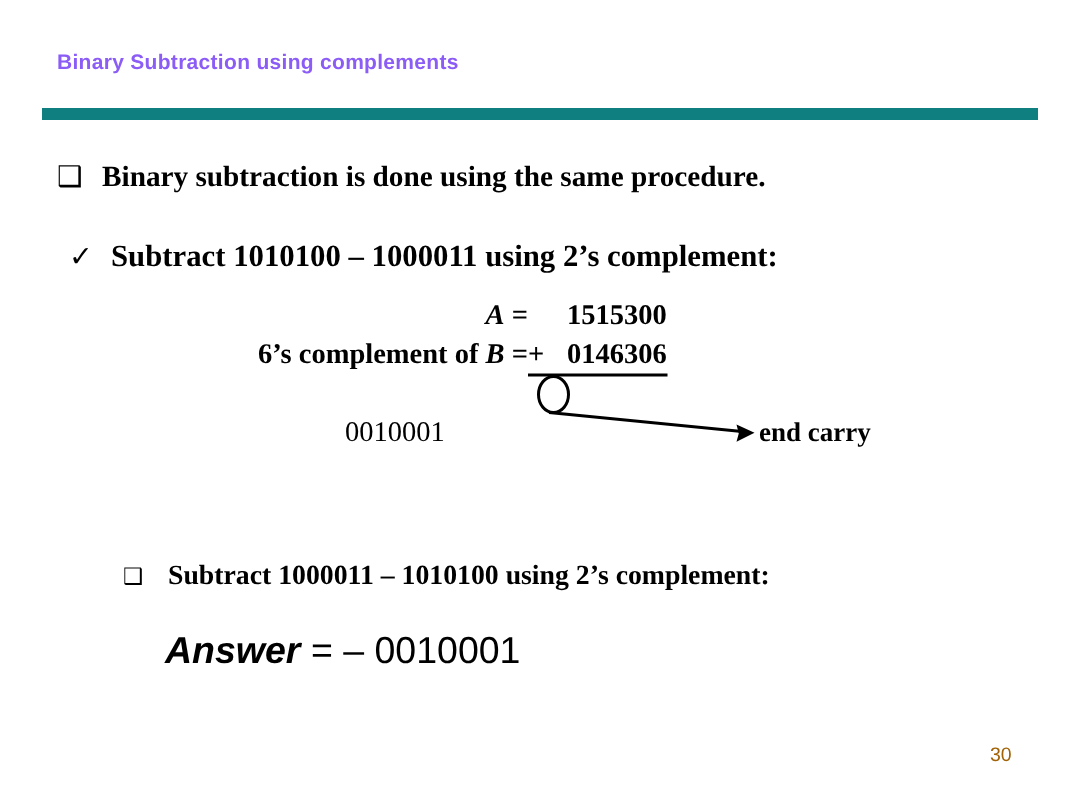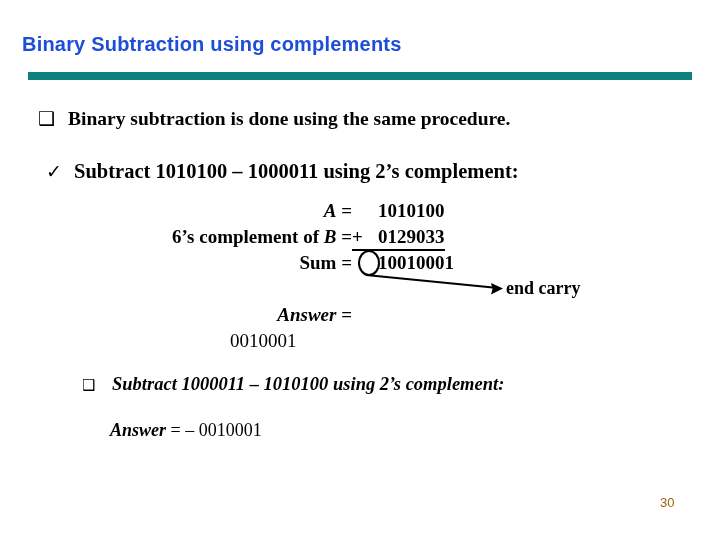--- a/index.html
+++ b/index.html
@@ -12,27 +12,27 @@
     height: 540px;
     position: relative;
     overflow: hidden;
     font-family: "Liberation Serif", "DejaVu Serif", serif;
     color: #000000;
   }
 
   
   #slide-title {
     position: absolute;
-    left: 22px;
+    left: 38px;
     top: 33px;
     font-family: "Liberation Sans", "DejaVu Sans", sans-serif;
-    font-size: 20px;
+    font-size: 14px;
     font-weight: bold;
     letter-spacing: 0.2px;
-    color: #1d4ed8;
+    color: #8b5cf6;
     white-space: nowrap;
   }
   #title-rule {
     position: absolute;
     left: 28px;
     top: 72px;
     width: 664px;
     height: 8px;
     background: #0f7f80;
   }
@@ -57,21 +57,21 @@
   #bullet-1 { left: 38px; top: 107px; }
   #bullet-1 .bullet-glyph { font-size: 19px; width: 30px; }
   #bullet-1 .bullet-text  { font-size: 19.5px; }
 
   #bullet-2 { left: 46px; top: 160px; }
   #bullet-2 .bullet-glyph { font-size: 19px; width: 28px; }
   #bullet-2 .bullet-text  { font-size: 20.5px; }
 
   #bullet-3 { left: 82px; top: 374px; }
   #bullet-3 .bullet-glyph { font-size: 15px; width: 30px; }
-  #bullet-3 .bullet-text  { font-size: 18.5px; font-style: italic; }
+  #bullet-3 .bullet-text  { font-size: 18.5px; }
 
   
   #calc-block {
     position: absolute;
     left: 0;
     top: 200px;
     width: 720px;
   }
   .calc-row {
     position: relative;
@@ -141,23 +141,23 @@
     font-weight: bold;
     font-family: "Liberation Serif", "DejaVu Serif", serif;
     white-space: nowrap;
   }
 
   
   #final-answer {
     position: absolute;
     left: 110px;
     top: 420px;
-    font-size: 18px;
-    white-space: nowrap;
-    font-family: Liberation Serif, serif;
+    font-size: 25px;
+    white-space: nowrap;
+    font-family: Liberation Sans, sans-serif;
     text-align: center;
   }
   #final-answer .fa-label {
     font-weight: bold;
     font-style: italic;
   }
   #final-answer .fa-value {
     font-weight: normal;
   }
 
@@ -185,39 +185,32 @@
 
 <div class="bullet-row" id="bullet-2">
   <span class="bullet-glyph">✓</span>
   <span class="bullet-text">Subtract 1010100 – 1000011 using 2’s complement:</span>
 </div>
 
 <div id="calc-block">
 
   <div class="calc-row" id="row-a">
     <span class="calc-label"><em>A</em><span> =</span></span>
-    <span class="calc-value"><span class="op"></span><span>1010100</span></span>
+    <span class="calc-value"><span class="op"></span><span>1515300</span></span>
   </div>
 
   <div class="calc-row" id="row-b">
     <span class="calc-label"><span>6’s complement of </span><em>B</em><span>  =</span></span>
-    <span class="calc-value ruled"><span class="op">+</span><span>0129033</span></span>
-  </div>
-
-  <div class="calc-row" id="row-sum">
-    <span class="calc-label">Sum =</span>
-    <span class="calc-value"><span class="op"></span><span id="sum-digits">10010001</span></span>
-  </div>
+    <span class="calc-value ruled"><span class="op">+</span><span>0146306</span></span>
+  </div>
+
 
   <div class="calc-row" id="row-discard">
   </div>
 
-  <div class="calc-row" id="row-answer">
-    <span class="calc-label"><em>Answer</em><span> =</span></span>
-  </div>
 
   <div id="row-answer-value">
     <span id="answer-bits">0010001</span>
   </div>
 </div>
 
 <svg id="annotations" viewBox="0 0 720 540" width="720" height="540">
 
   <ellipse cx="369" cy="263" rx="10" ry="12" fill="none" stroke="#000000" stroke-width="2"></ellipse>
 

